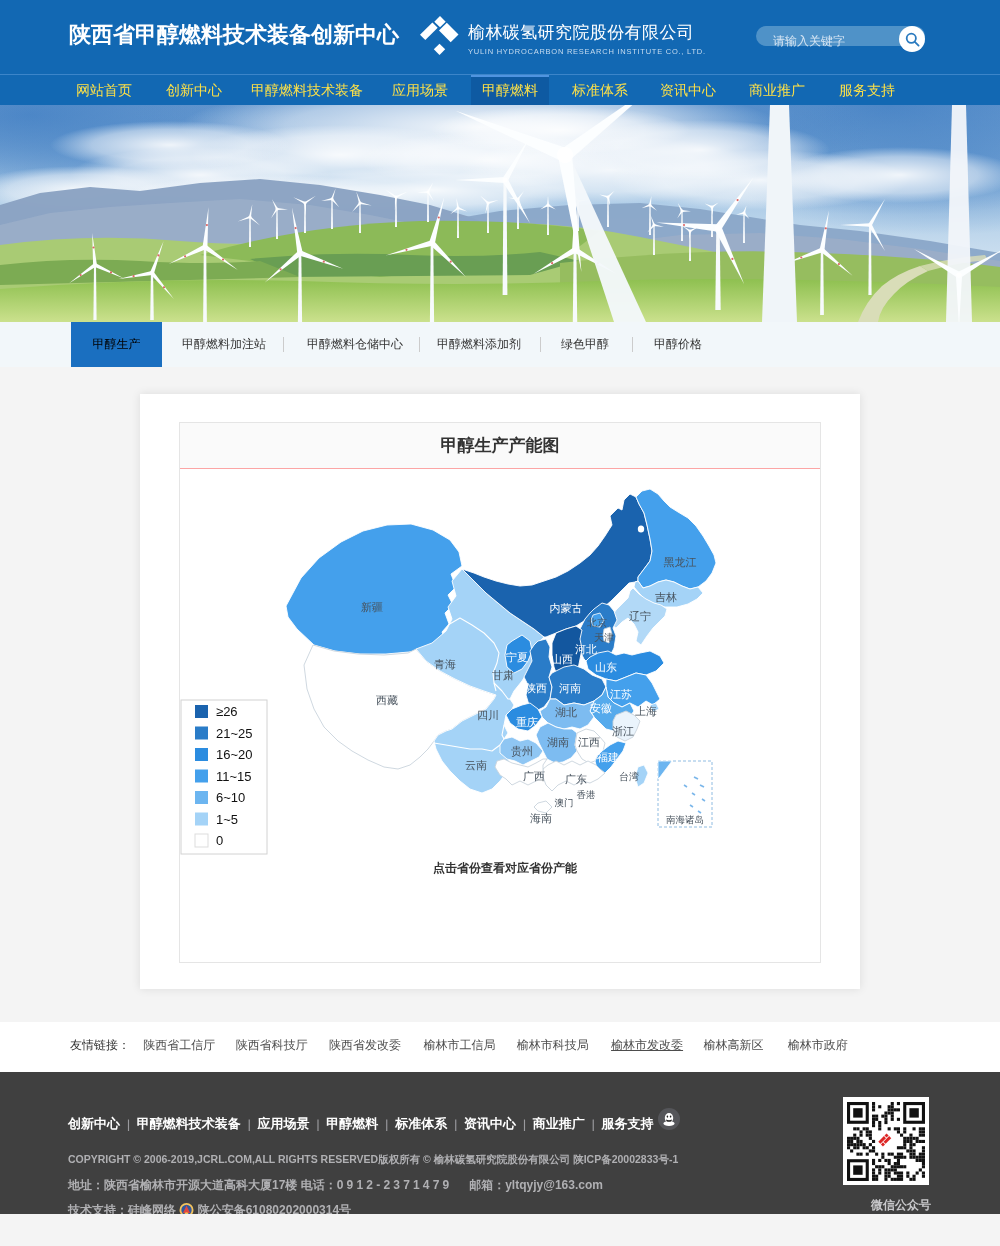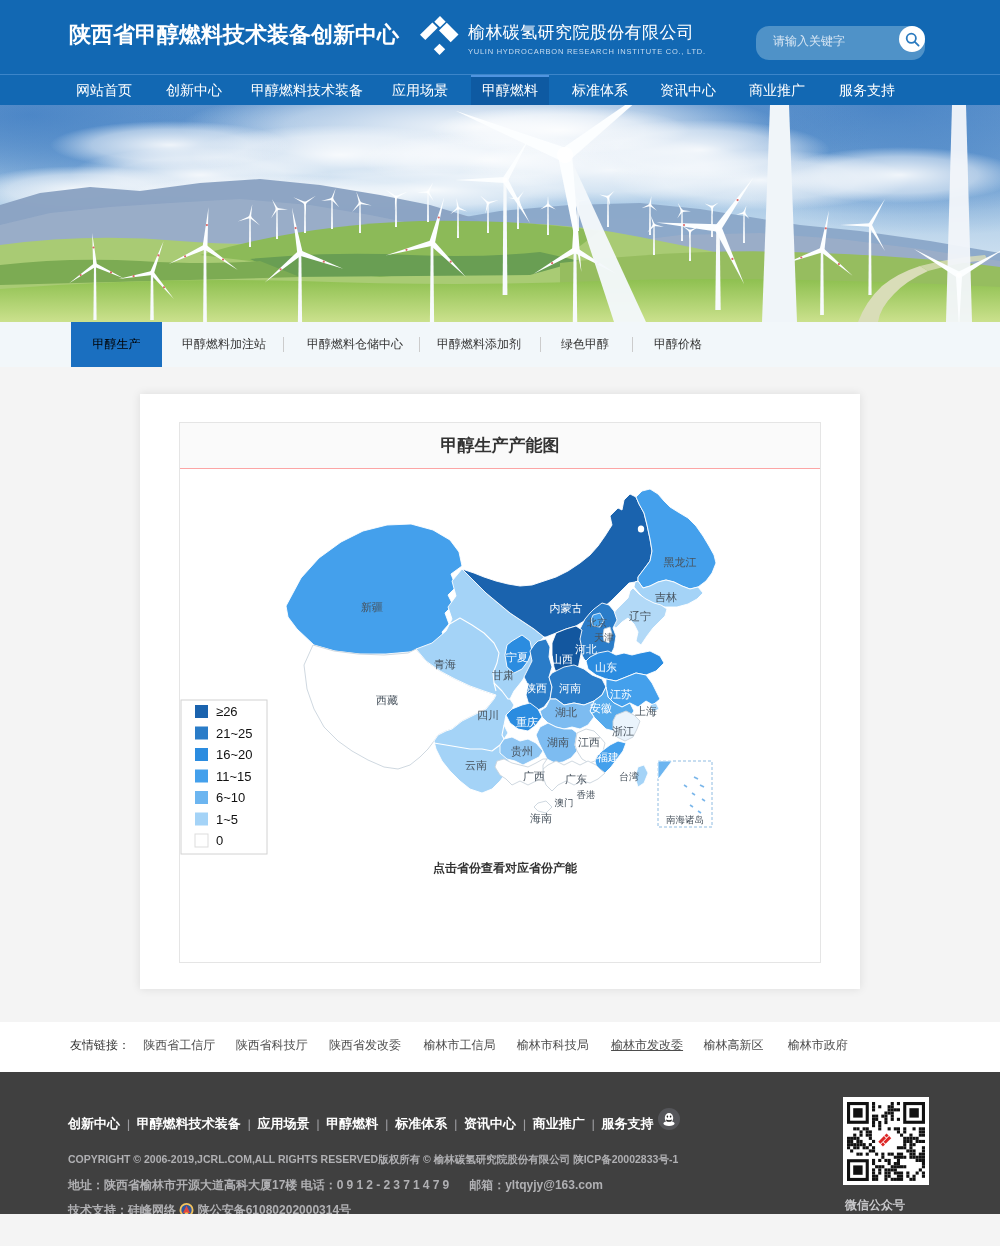--- a/index.html
+++ b/index.html
@@ -4,44 +4,44 @@
 <title>甲醇生产</title>
 <style>
 html,body{margin:0;padding:0;}
 body{font-family:"Liberation Sans",sans-serif;background:#f4f4f4;width:1000px;}
 .header{background:#1268b3;height:74px;position:relative;}
 .header h1{margin:0;position:absolute;left:69px;top:20px;font-size:22px;color:#fff;font-weight:bold;letter-spacing:0px;}
 .logo{position:absolute;left:415px;top:12px;}
 .cotext{position:absolute;left:468px;top:21px;color:#fff;}
 .cotext .cn{font-size:17px;letter-spacing:0.4px;white-space:nowrap;}
 .cotext .en{font-size:7.5px;letter-spacing:0.75px;color:#c6dcf0;margin-top:3px;white-space:nowrap;}
-.search{position:absolute;left:756px;top:26px;width:169px;height:34px;background:#4f92c8;border-radius:13px;}
+.search{position:absolute;left:756px;top:26px;width:169px;height:20px;background:#4f92c8;border-radius:13px;}
 .search .ph{position:absolute;left:17px;top:7px;font-size:12px;color:#d9e7f4;}
 .search .btn{position:absolute;right:0;top:0;width:26px;height:26px;border-radius:50%;background:#fff;}
 .nav{background:#1268b3;border-top:1px solid #3c85c9;height:30px;position:relative;color:#fff;font-size:14px;}
-.nav a{position:absolute;top:0;transform:translateX(-50%);color:#ffffff;text-decoration:none;text-align:center;line-height:30px;display:block;}
+.nav a{position:absolute;top:0;transform:translateX(-50%);color:#fde047;text-decoration:none;text-align:center;line-height:30px;display:block;}
 .nav a.on{background:#0e5aa2;box-shadow:inset 0 2px 0 #4f94e0;padding:0 11px;}
 .hero{height:217px;overflow:hidden;position:relative;}
 .subnav{height:45px;background:#f2f7fa;font-size:12px;position:relative;}
 .subnav .tab{position:absolute;left:71px;top:0;width:91px;height:45px;background:#1a6fc0;color:#000000;text-align:center;line-height:45px;}
 .subnav .it{position:absolute;top:0;height:45px;line-height:45px;color:#333;}
 .subnav .sep{position:absolute;top:15px;height:15px;border-left:1px solid #ccc;}
 .main{padding:27px 0 33px 0;}
 .panel{width:720px;margin:0 auto;background:#fff;height:595px;box-shadow:0 0 9px rgba(0,0,0,0.10);position:relative;}
 .box{position:absolute;left:39px;top:28px;width:640px;height:539px;border:1px solid #e5e5e5;}
 .boxhead{height:45px;border-bottom:1px solid #fca5a5;background:#fafafa;text-align:center;}
 .boxhead span{font-size:17px;font-weight:bold;color:#333;line-height:46px;}
 .links{background:#fff;height:50px;line-height:46px;font-size:12px;color:#333;}
 .links a{color:#4d4d4d;text-decoration:none;}
 .footer{background:#404040;height:142px;position:relative;color:#fff;font-weight:bold;}
 .fnav{position:absolute;left:68px;top:43px;font-size:13px;color:#fff;white-space:nowrap;}
 .fnav i{font-style:normal;color:#9a9a9e;padding:0 3px;font-size:11px;}
 .frow{position:absolute;left:68px;font-size:12px;color:#b0b0b3;white-space:nowrap;}
 .qr{position:absolute;left:843px;top:25px;width:86px;height:88px;background:#fff;}
-.qrlabel{position:absolute;left:845px;top:125px;font-size:12px;color:#c9c9cc;width:86px;text-align:left;}
+.qrlabel{position:absolute;left:845px;top:125px;font-size:12px;color:#c9c9cc;width:86px;text-align:right;}
 </style>
 </head>
 <body>
 <div class="header">
   <h1>陕西省甲醇燃料技术装备创新中心</h1>
   <div class="logo">
   <svg width="46" height="46" viewBox="0 0 46 46">
     <g fill="#fff">
       <polygon points="25,4 30.7,9.7 25,15.3 19.3,9.7"></polygon>
       <polygon points="5,22.8 17.4,10.4 22.7,15.7 10.3,28.1"></polygon>

